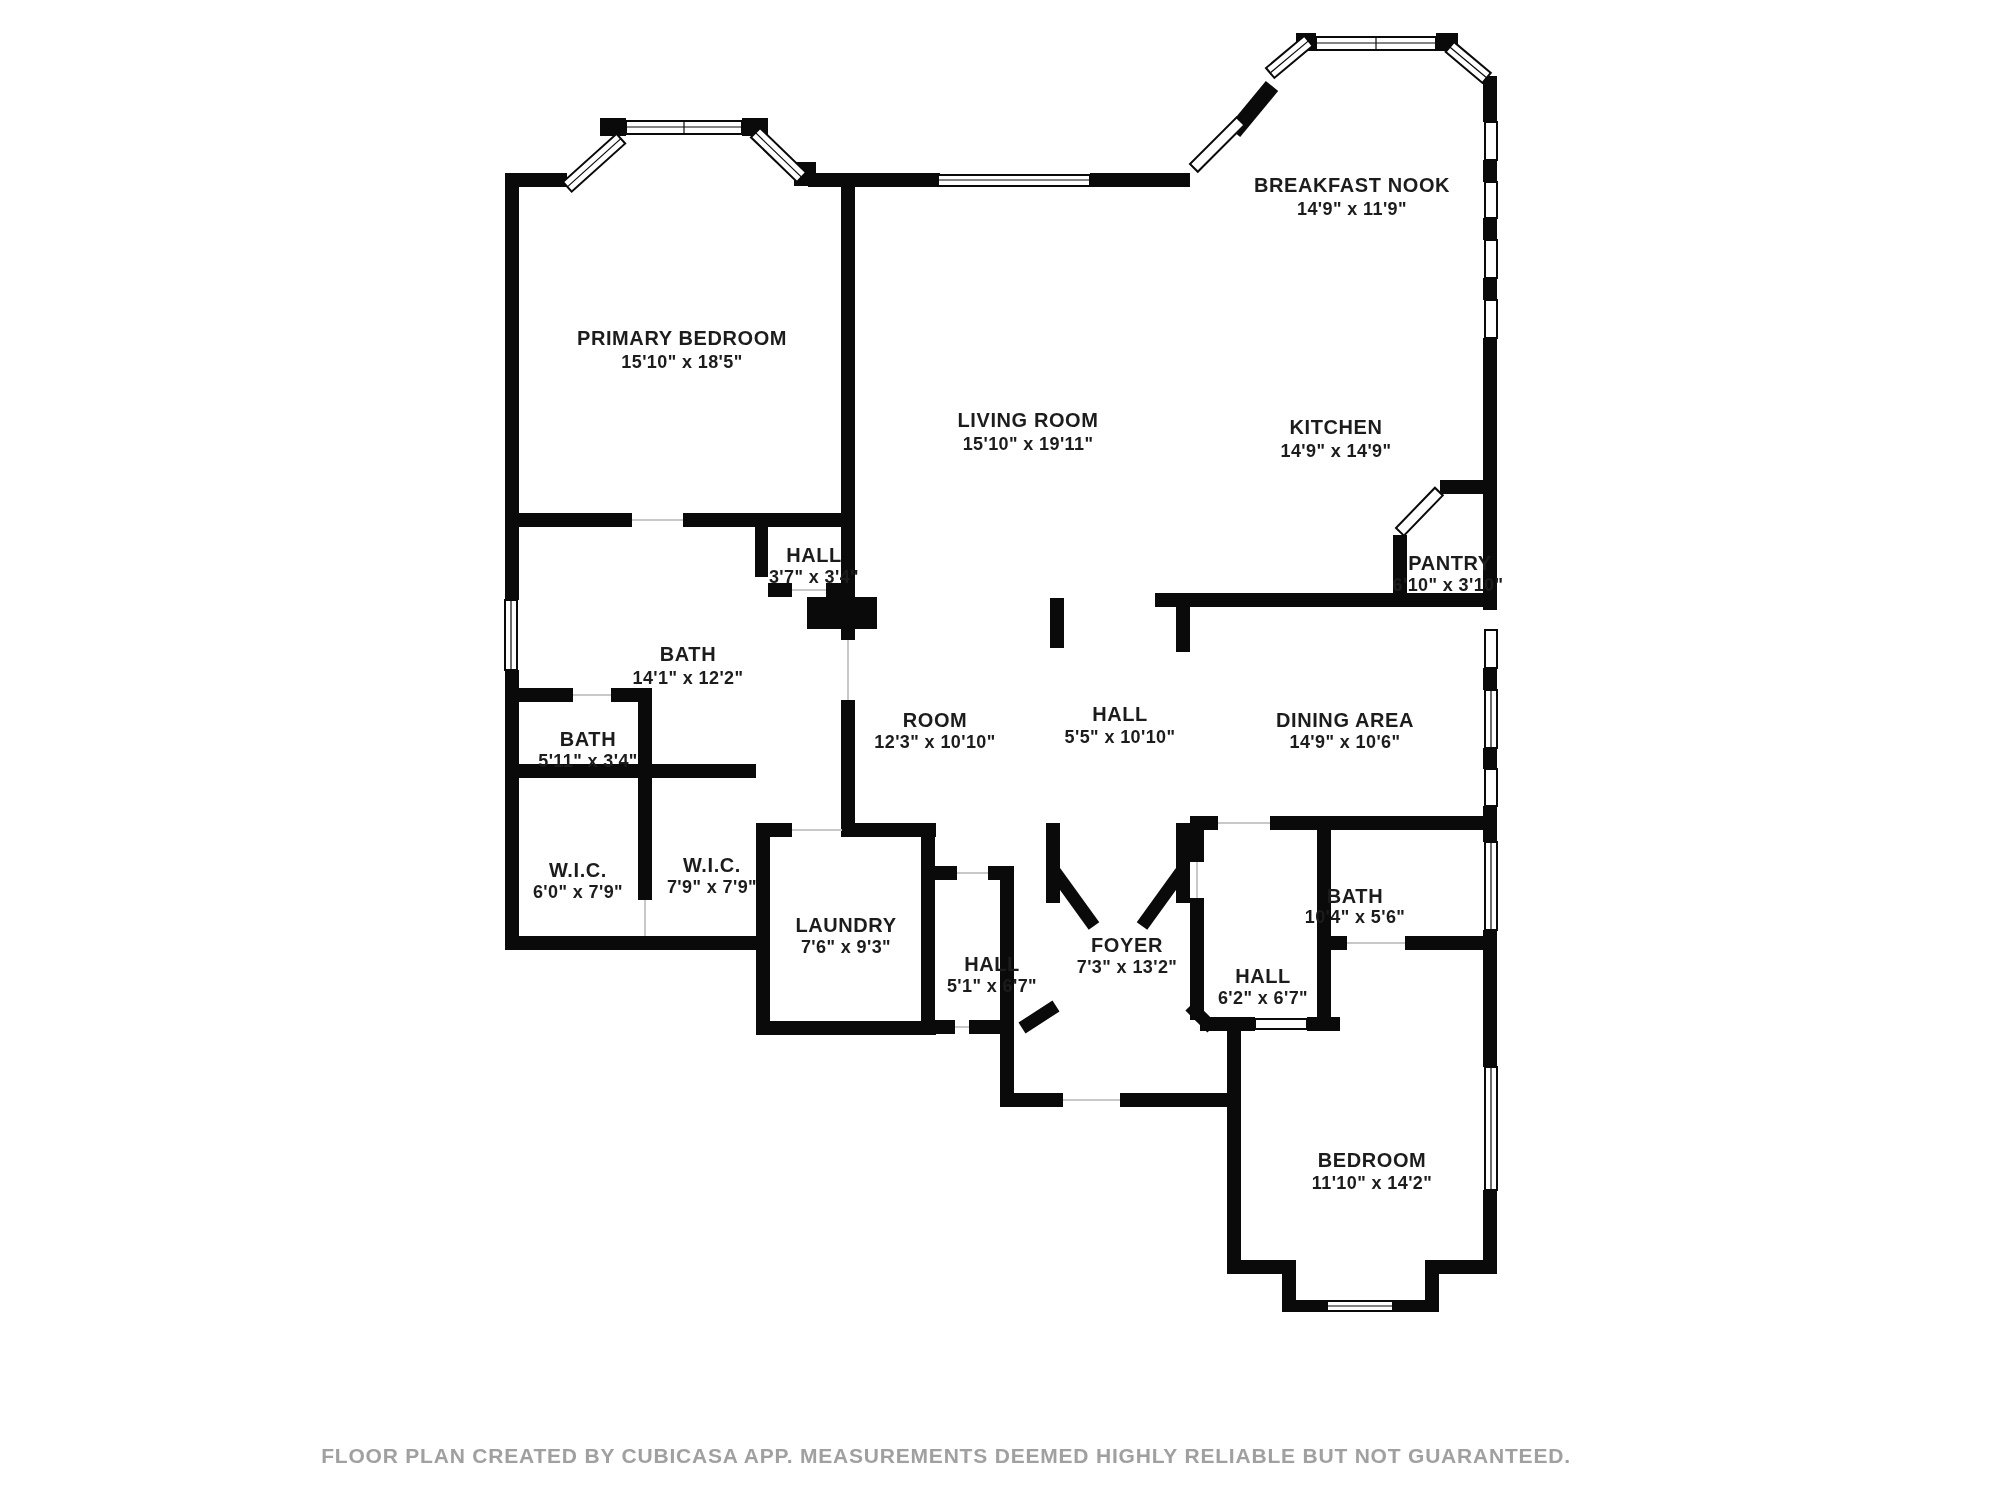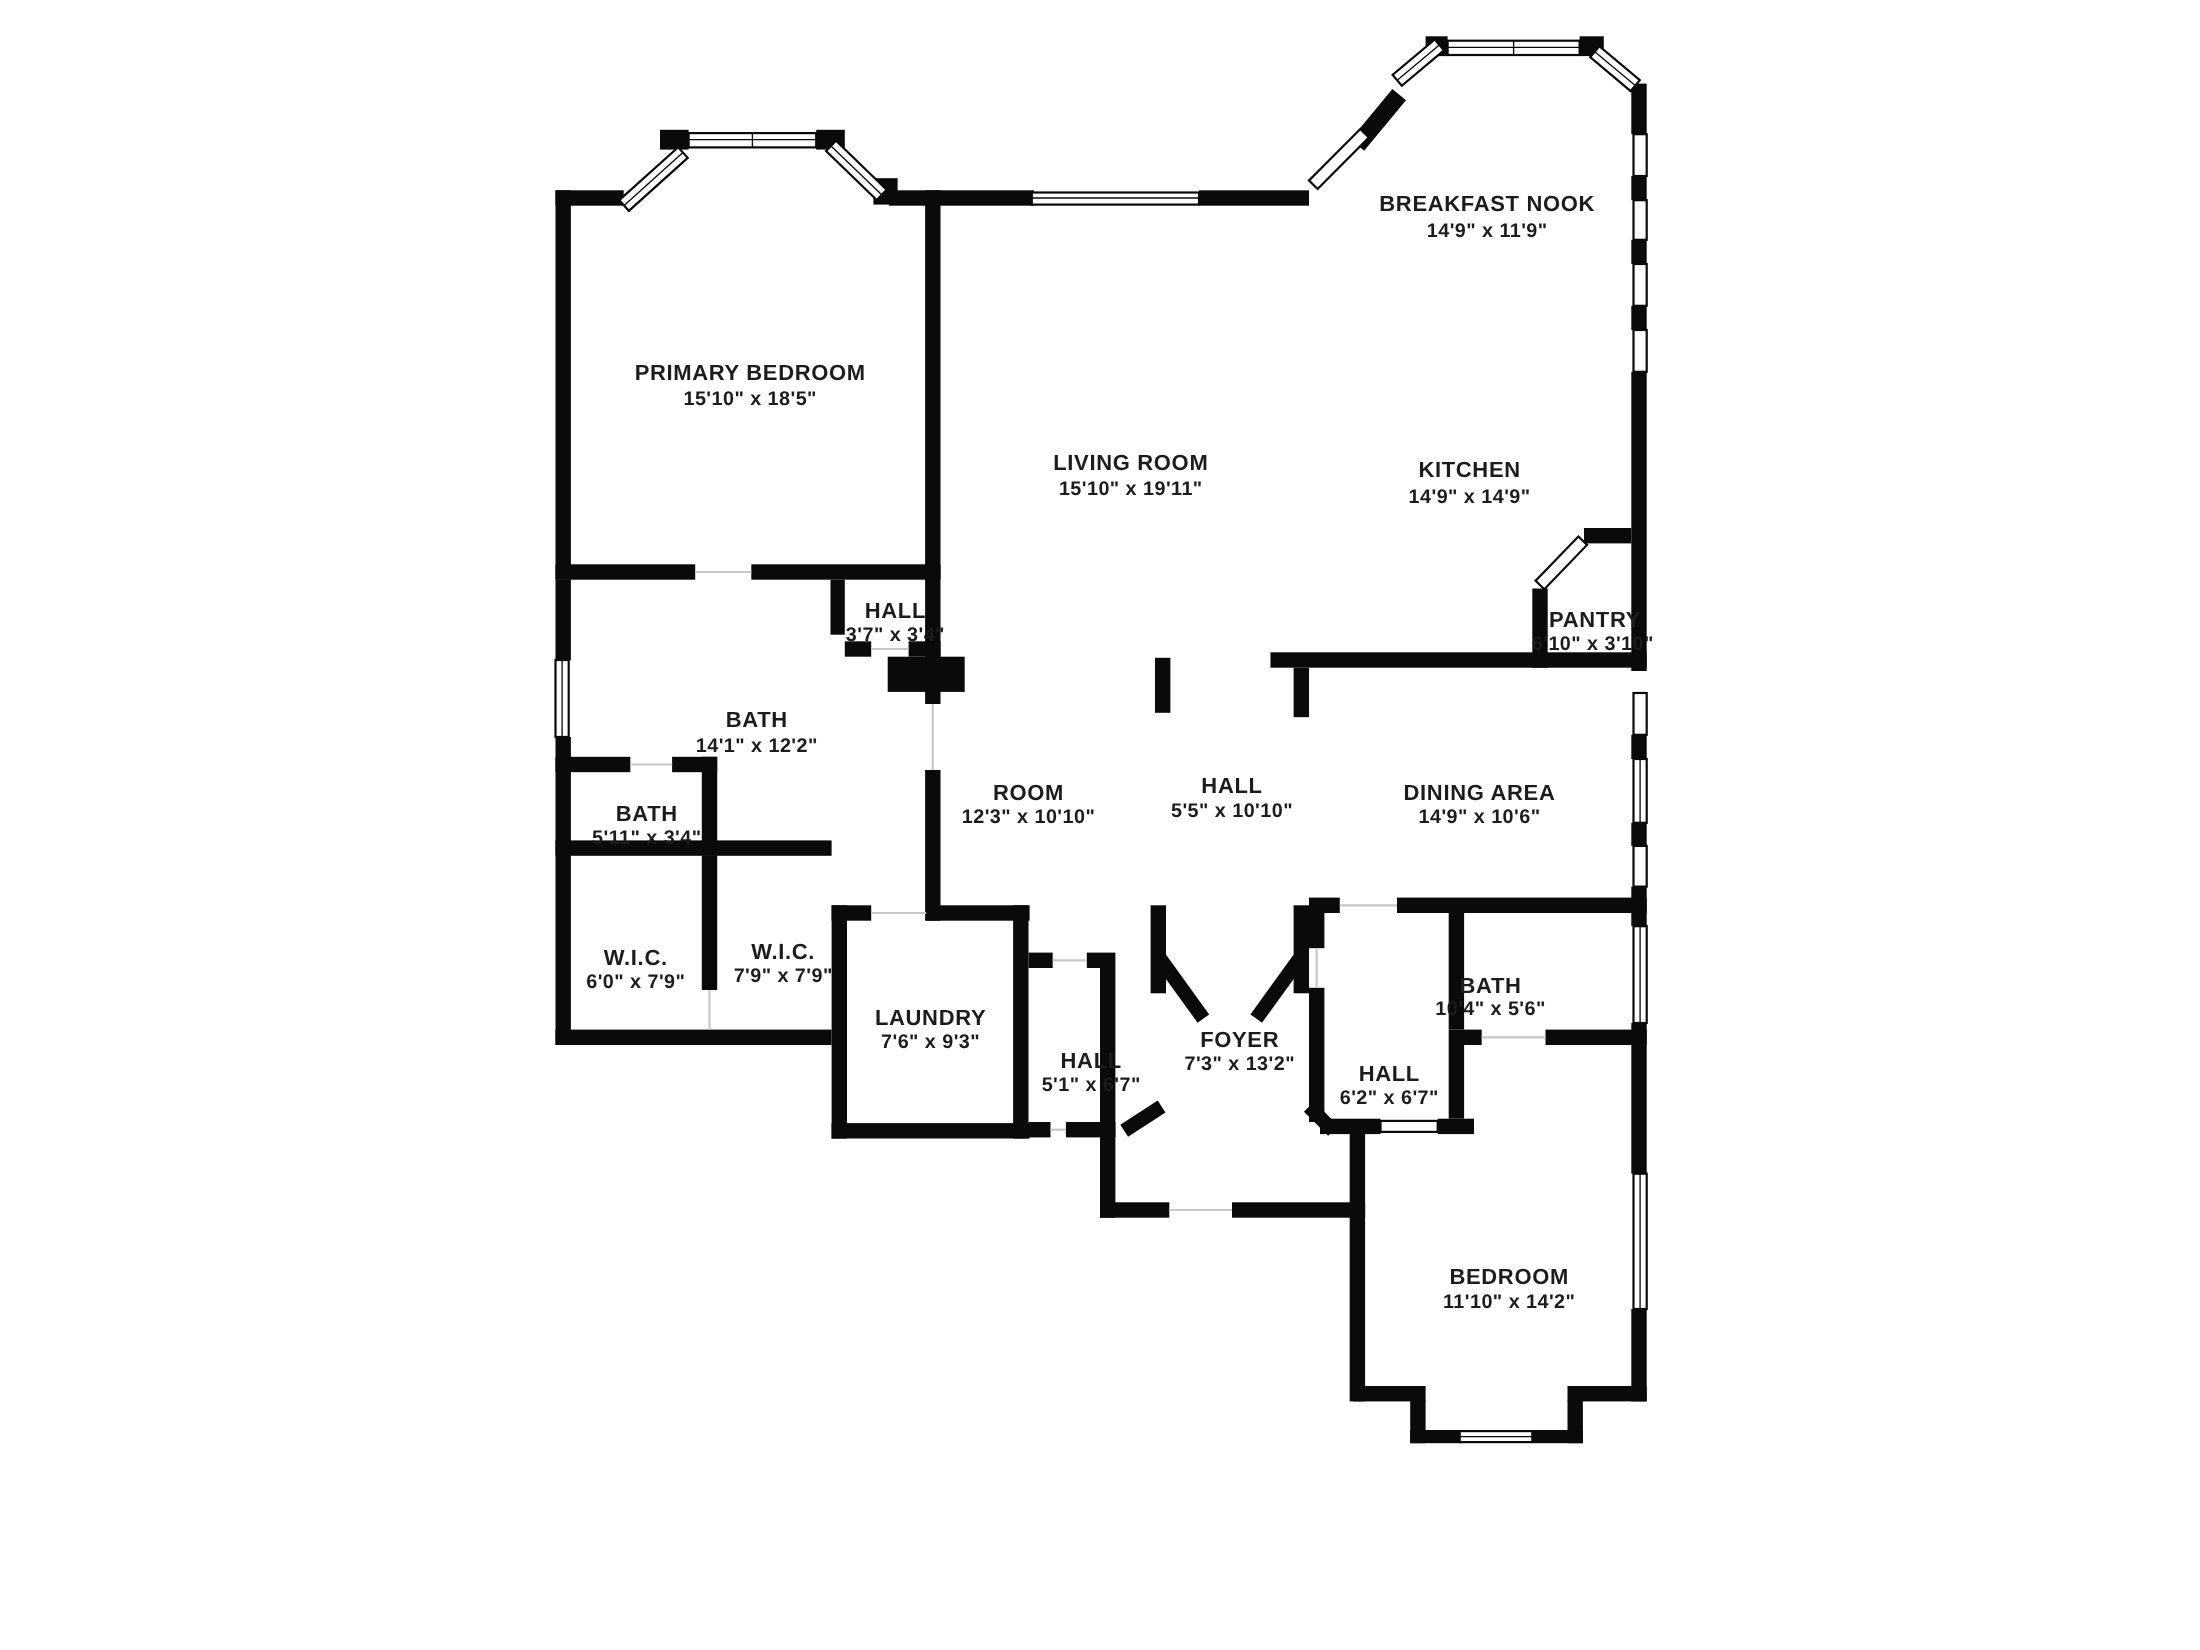--- a/index.html
+++ b/index.html
@@ -265,13 +265,14 @@
       <text class="rn" x="1355" y="903">BATH</text>
       <text class="rd" x="1355" y="923">10'4" x 5'6"</text>
     </g>
     <g>
       <text class="rn" x="1372" y="1167">BEDROOM</text>
       <text class="rd" x="1372" y="1189">11'10" x 14'2"</text>
     </g>
   </g>
 </svg>
 
+<div class="footer">FLOOR PLAN CREATED BY CUBICASA APP. MEASUREMENTS DEEMED HIGHLY RELIABLE BUT NOT GUARANTEED.</div>
 </div>
 
 </body></html>

